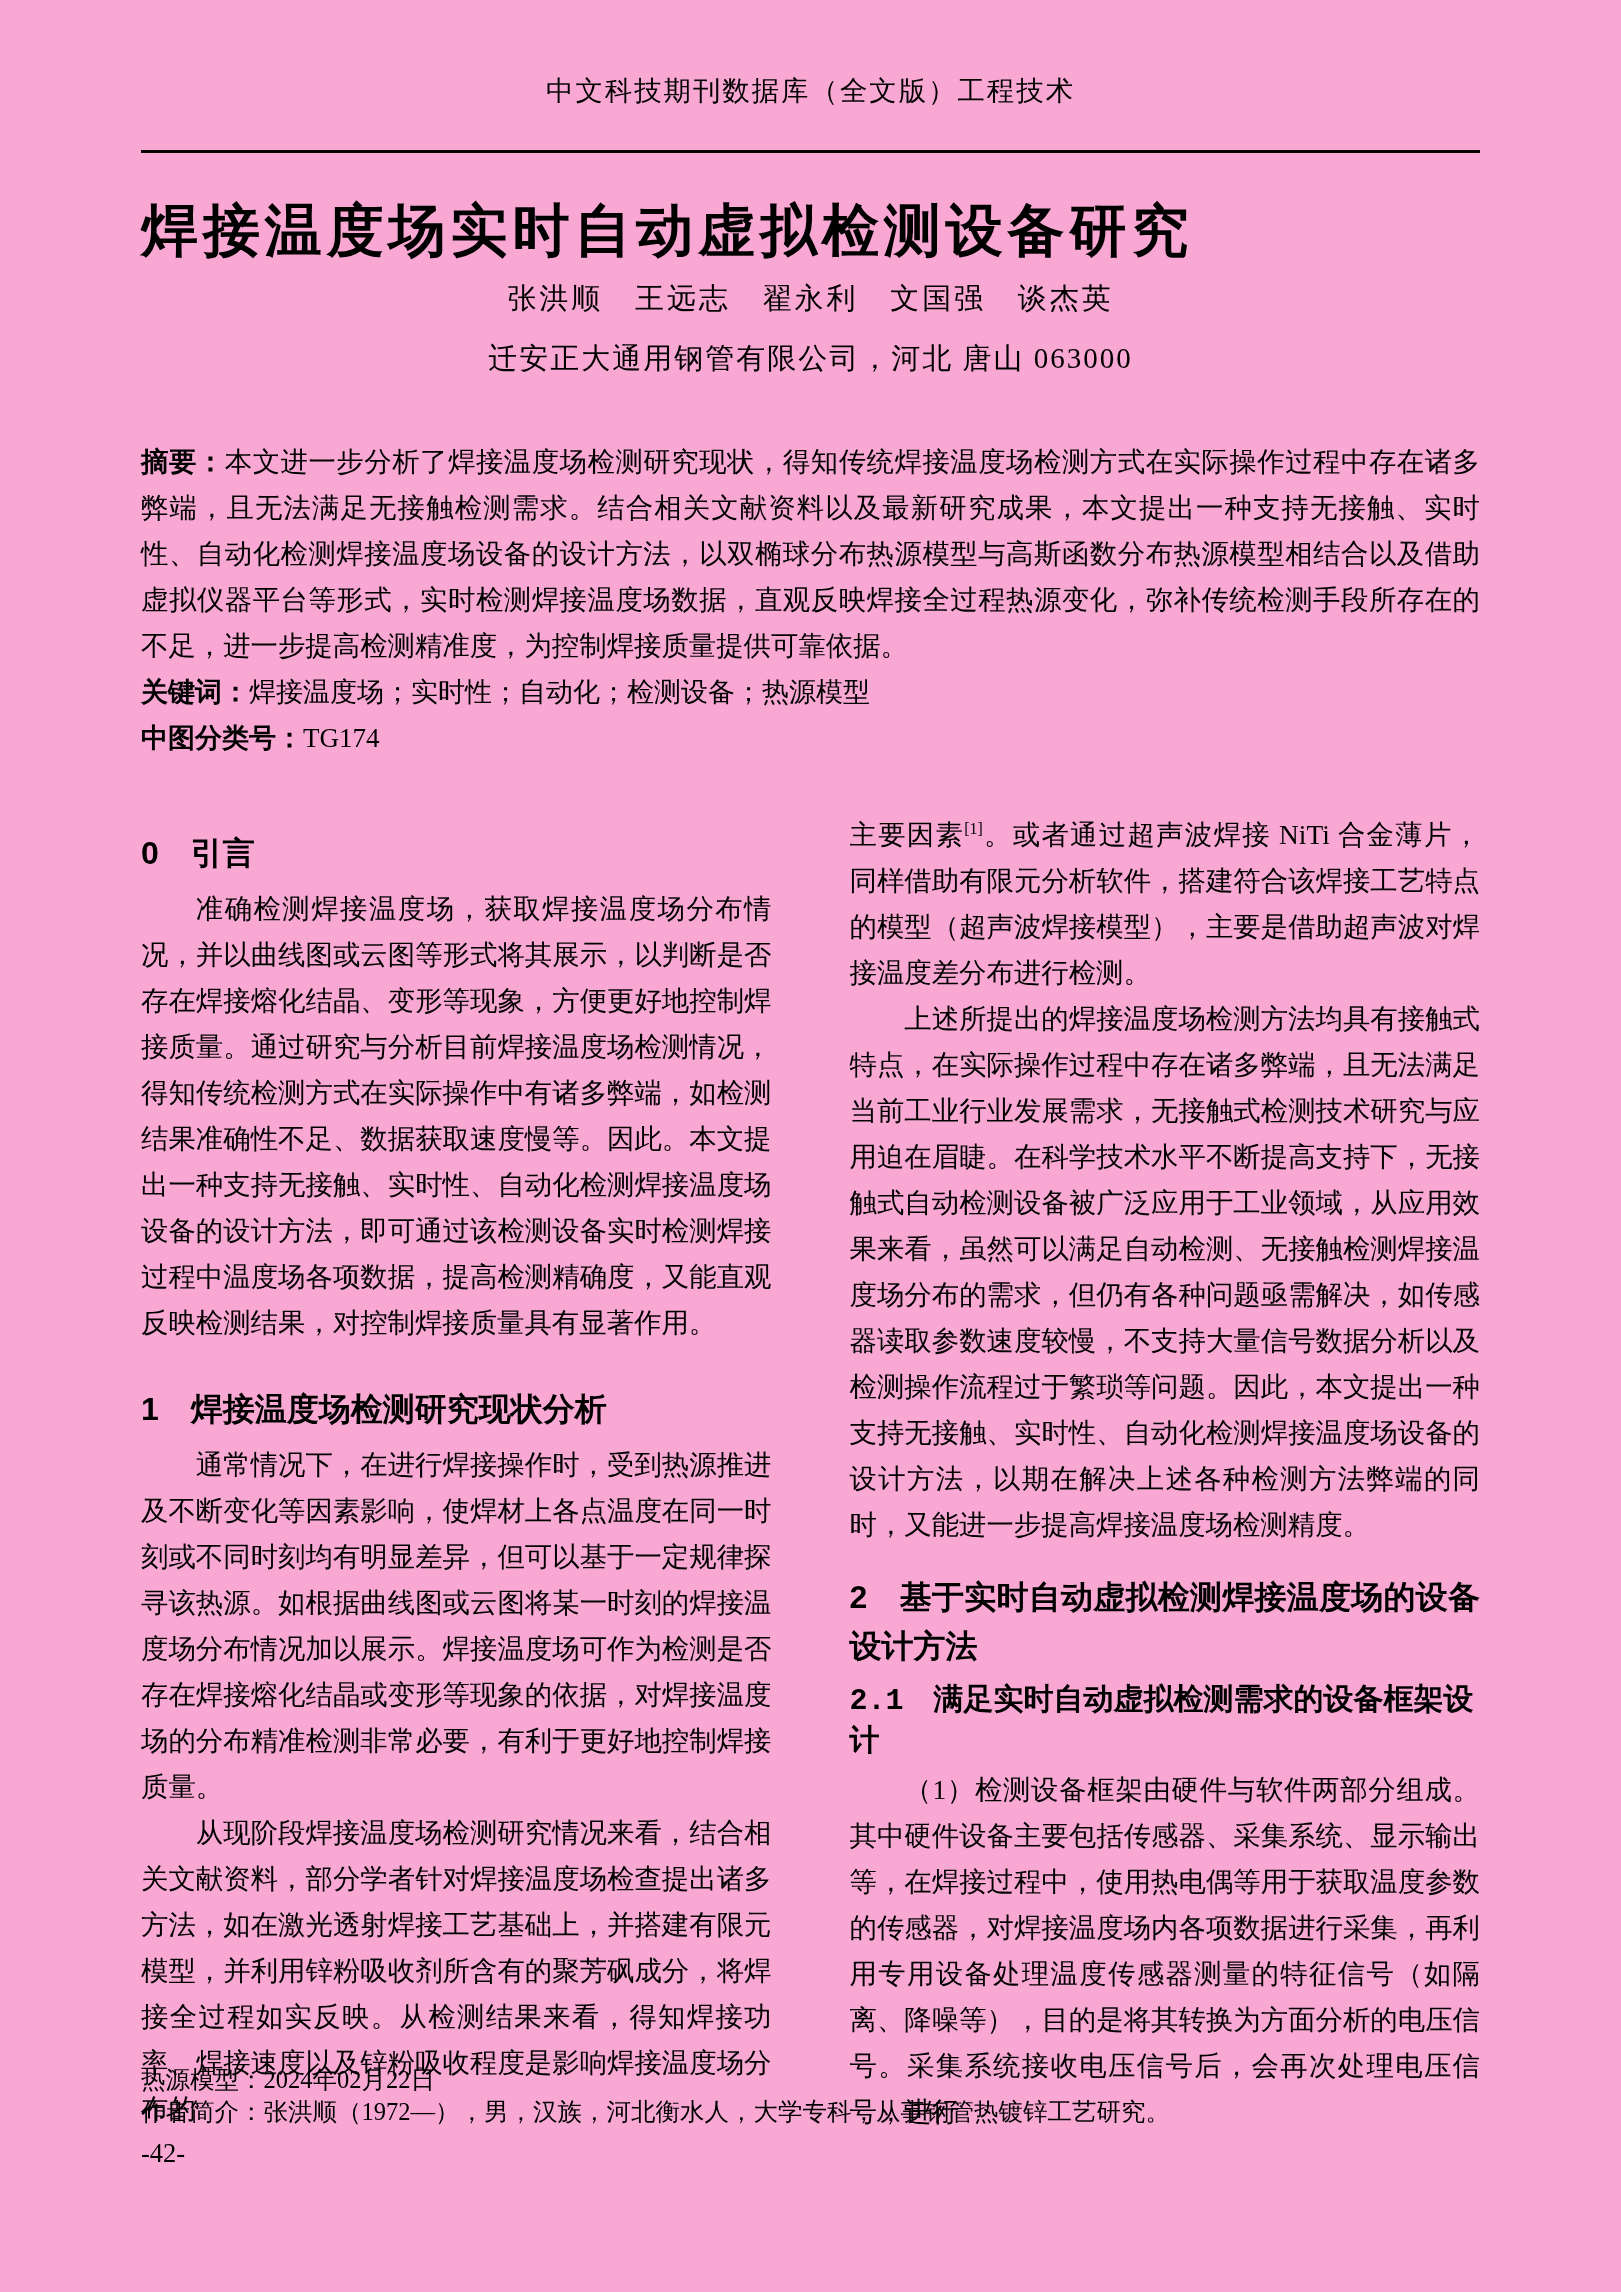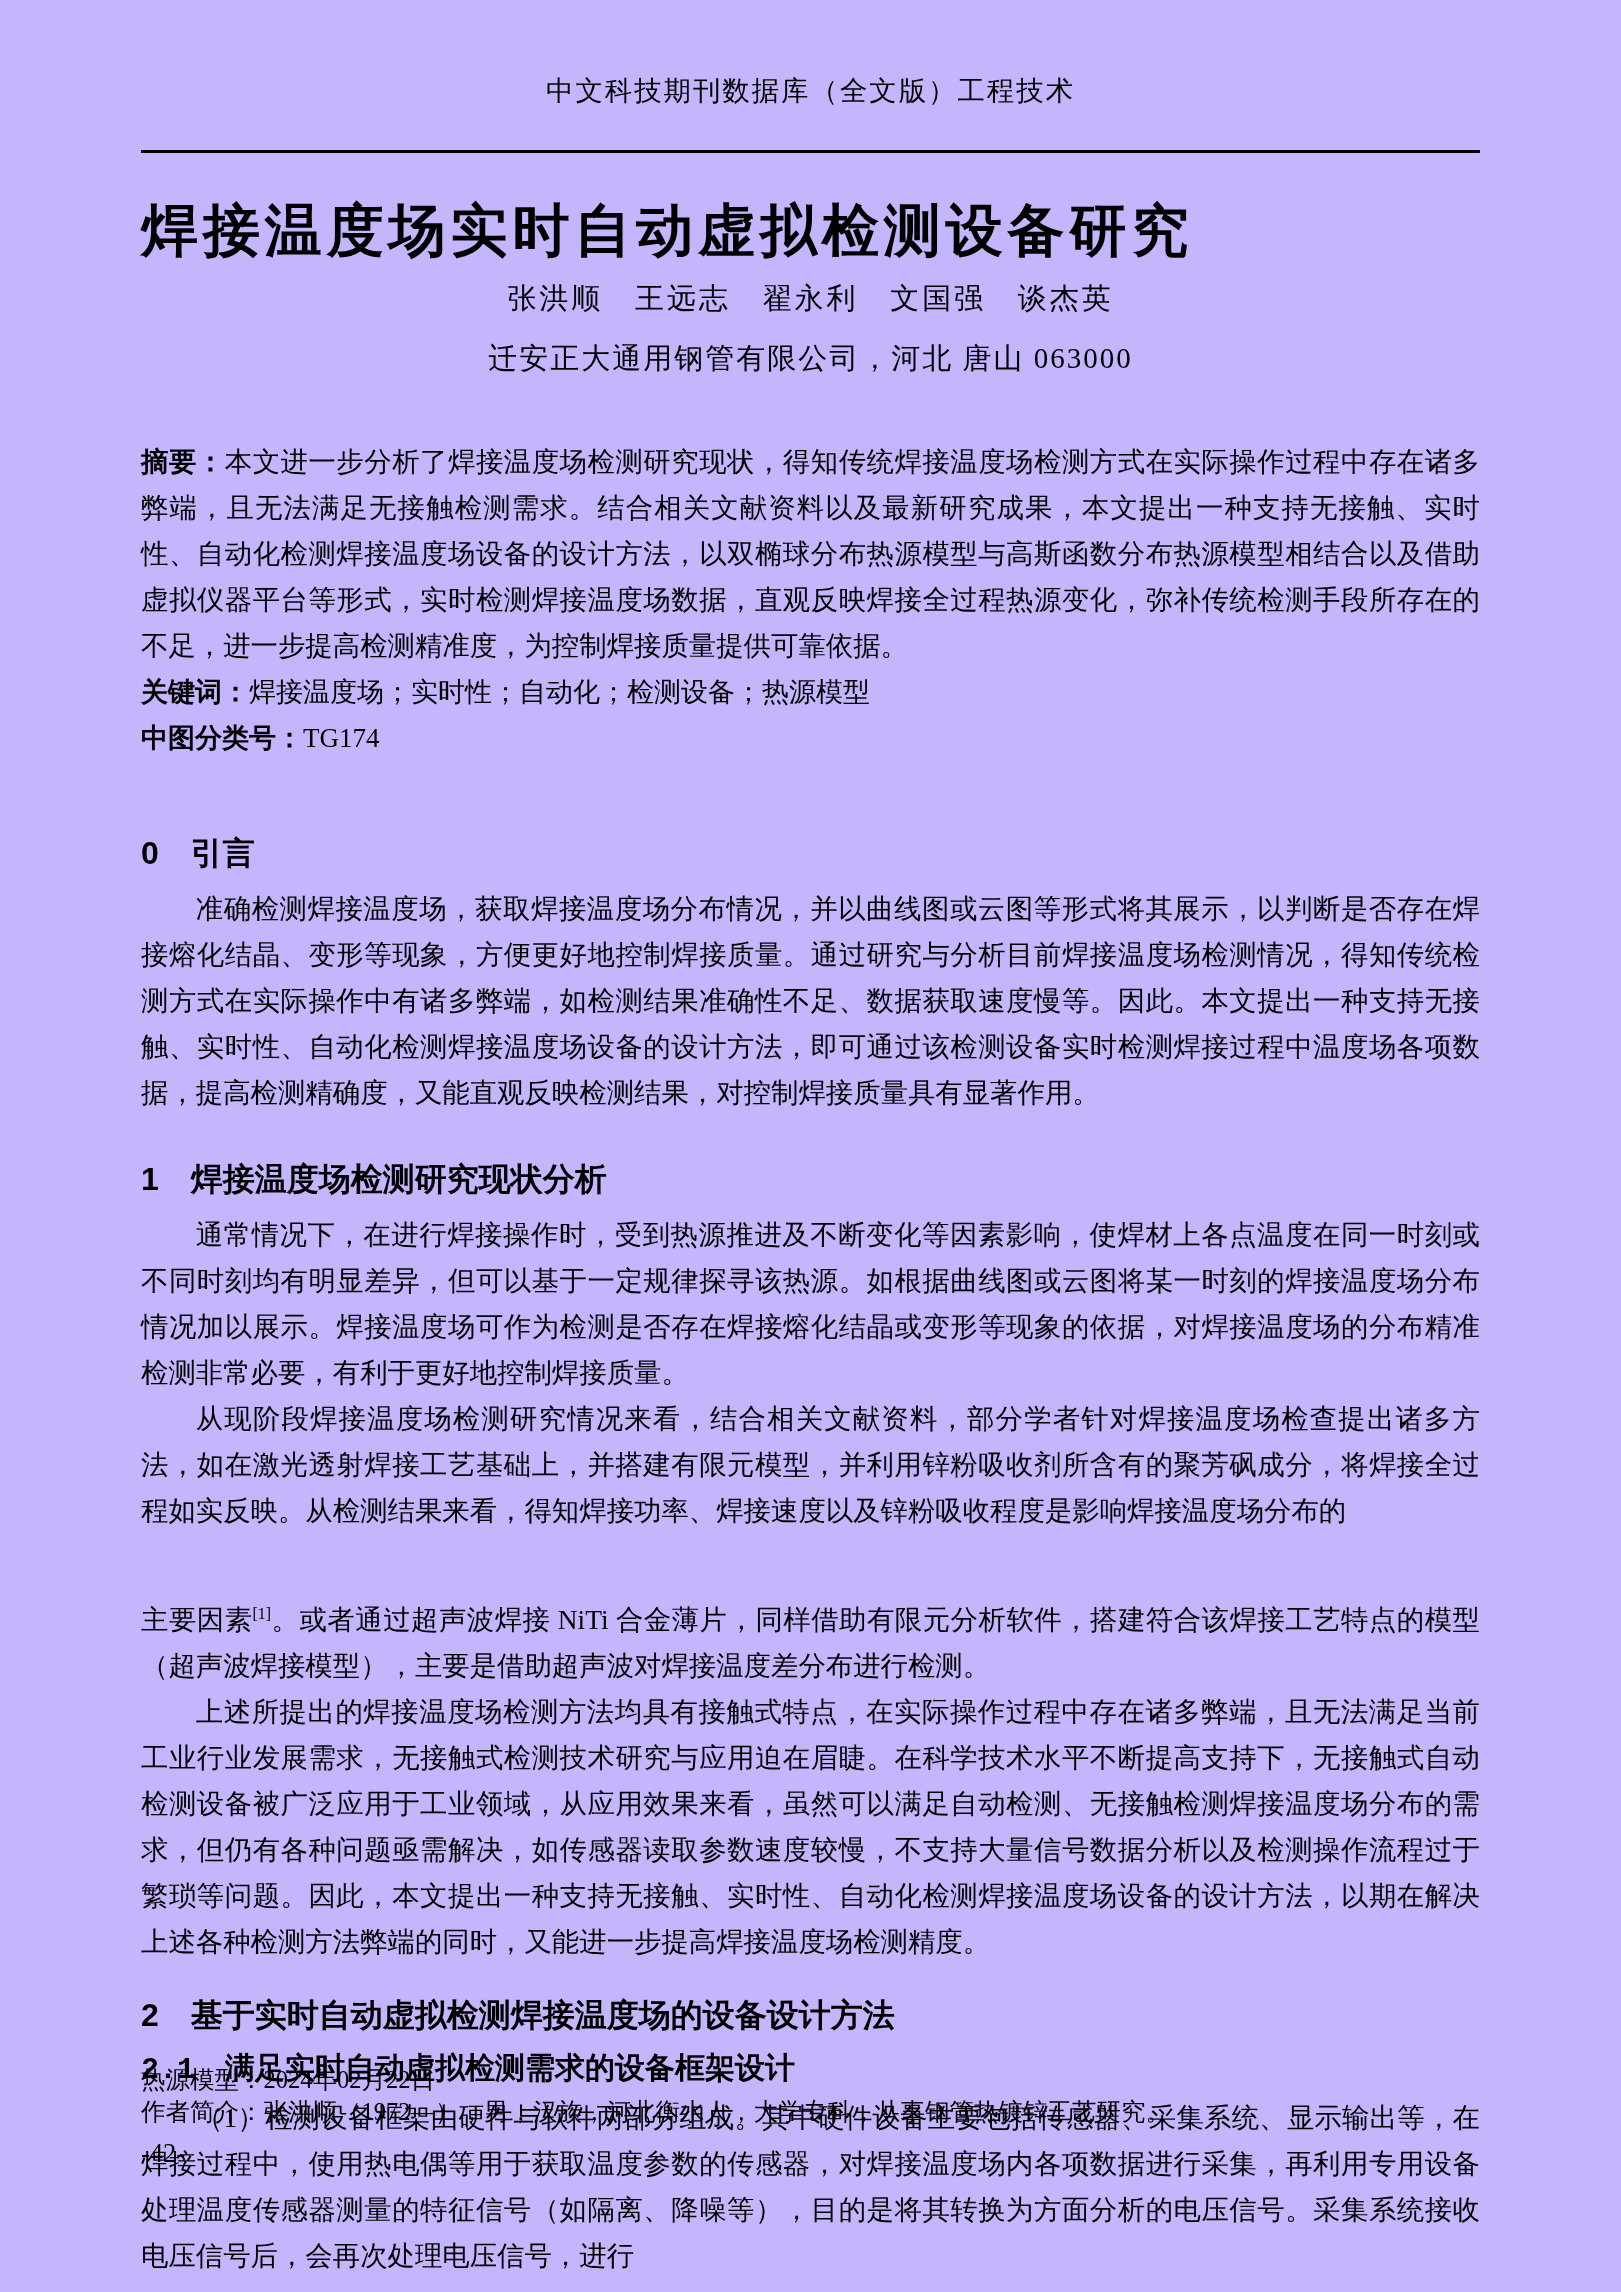--- a/index.html
+++ b/index.html
@@ -5,21 +5,21 @@
   html, body {
     margin: 0;
     padding: 0;
     background: #ffffff;
   }
   .page {
     position: relative;
     width: 1621px;
     height: 2293px;
     margin: 0 auto;
-    background: #c4b5fd;
+    background: #f9a8d4;
     color: #000000;
     font-family: "Liberation Serif", "DejaVu Serif", serif;
     overflow: hidden;
     box-sizing: border-box;
   }
   .content {
     padding: 0 141px;
   }
   .journal-header {
     padding-top: 74px;
@@ -67,23 +67,22 @@
     font-size: 27px;
     line-height: 46px;
     text-align: justify;
   }
   .label {
     font-family: "Liberation Sans", "DejaVu Sans", sans-serif;
     font-weight: bold;
   }
   .columns {
     display: flex;
-    gap: 42px;
+    gap: 78px;
     margin-top: 29px;
-    flex-direction: column;
   }
   .col {
     flex: 1 1 0;
     min-width: 0;
   }
   .col-right {
     padding-top: 21.6px;
   }
   .col p {
     margin: 0;

